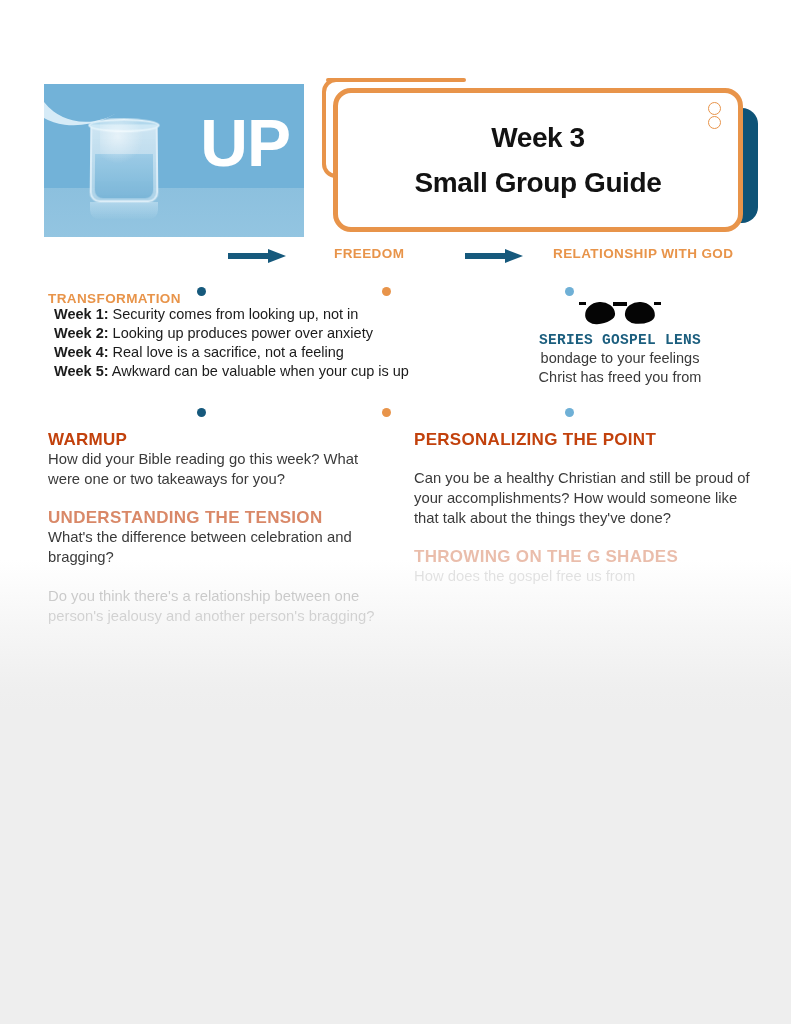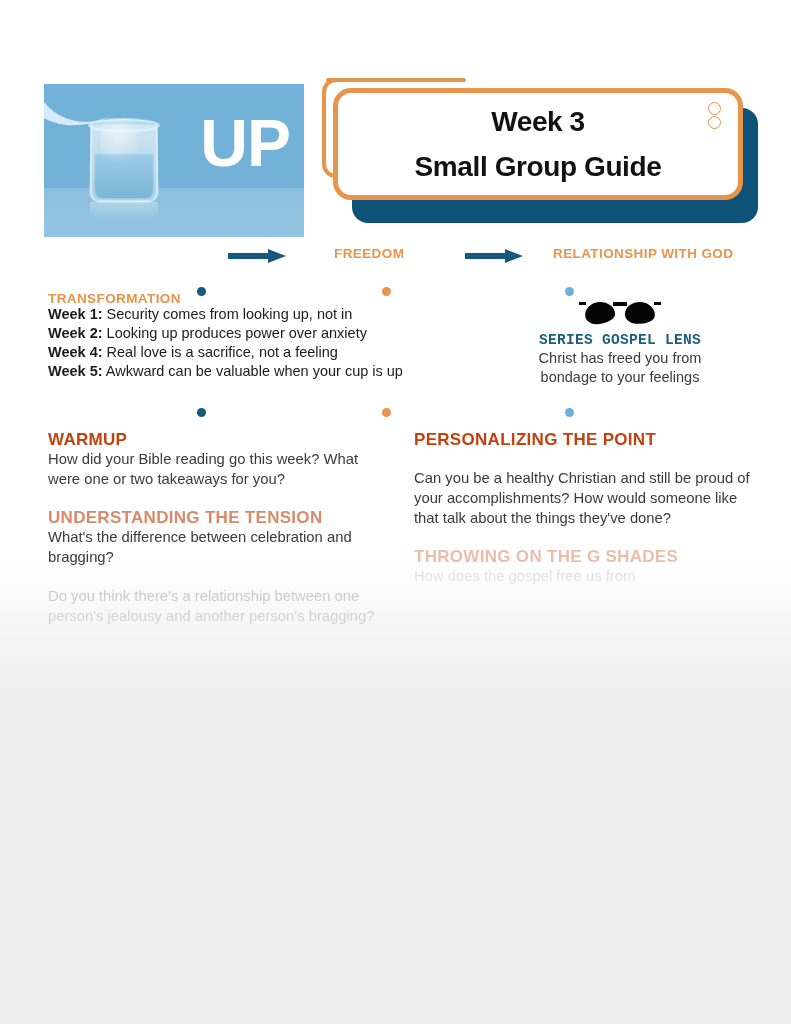--- a/index.html
+++ b/index.html
@@ -128,21 +128,21 @@
   .title-shadow {
     position: absolute;
     left: 352px; top: 108px;
     width: 406px; height: 115px;
     background: #0e5377;
     border-radius: 16px;
   }
   .title-card {
     position: absolute;
     left: 333px; top: 88px;
-    width: 410px; height: 112px;
+    width: 410px; height: 144px;
     background: #ffffff;
     border: 5px solid #e8944a;
     border-radius: 18px;
     display: flex;
     flex-direction: column;
     align-items: center;
     justify-content: center;
   }
   .title-line1 {
     font-size: 28px; font-weight: bold; color: #121212;
@@ -199,21 +199,21 @@
   
   .dot {
     position: absolute;
     width: 9px; height: 9px;
     border-radius: 50%;
   }
 
   
   #week-list {
     position: absolute;
-    left: 48px; top: 305px;
+    left: 54px; top: 305px;
     width: 450px;
   }
   .week-line {
     font-size: 14.5px;
     color: #1b1b1b;
     line-height: 19px;
     white-space: nowrap;
   }
   .week-line b { font-weight: bold; }
 
@@ -352,22 +352,22 @@
 
   <div id="gospel-lens">
     <div class="shades">
       <div class="temple l"></div>
       <div class="lens left"></div>
       <div class="bridge"></div>
       <div class="lens right"></div>
       <div class="temple r"></div>
     </div>
     <div class="lens-title">SERIES GOSPEL LENS</div>
+    <div class="lens-body">bondage to your feelings</div>
     <div class="lens-body">Christ has freed you from</div>
-    <div class="lens-body">bondage to your feelings</div>
   </div>
 
   <div id="body-cols">
 
     <div class="col left">
       <div class="sec-title">WARMUP</div>
       <div class="sec-body">How did your Bible reading go this week? What were one or two takeaways for you?</div>
       <div class="gap"></div>
       <div class="sec-title faded-1">UNDERSTANDING THE TENSION</div>
       <div class="sec-body">What's the difference between celebration and bragging?</div>

